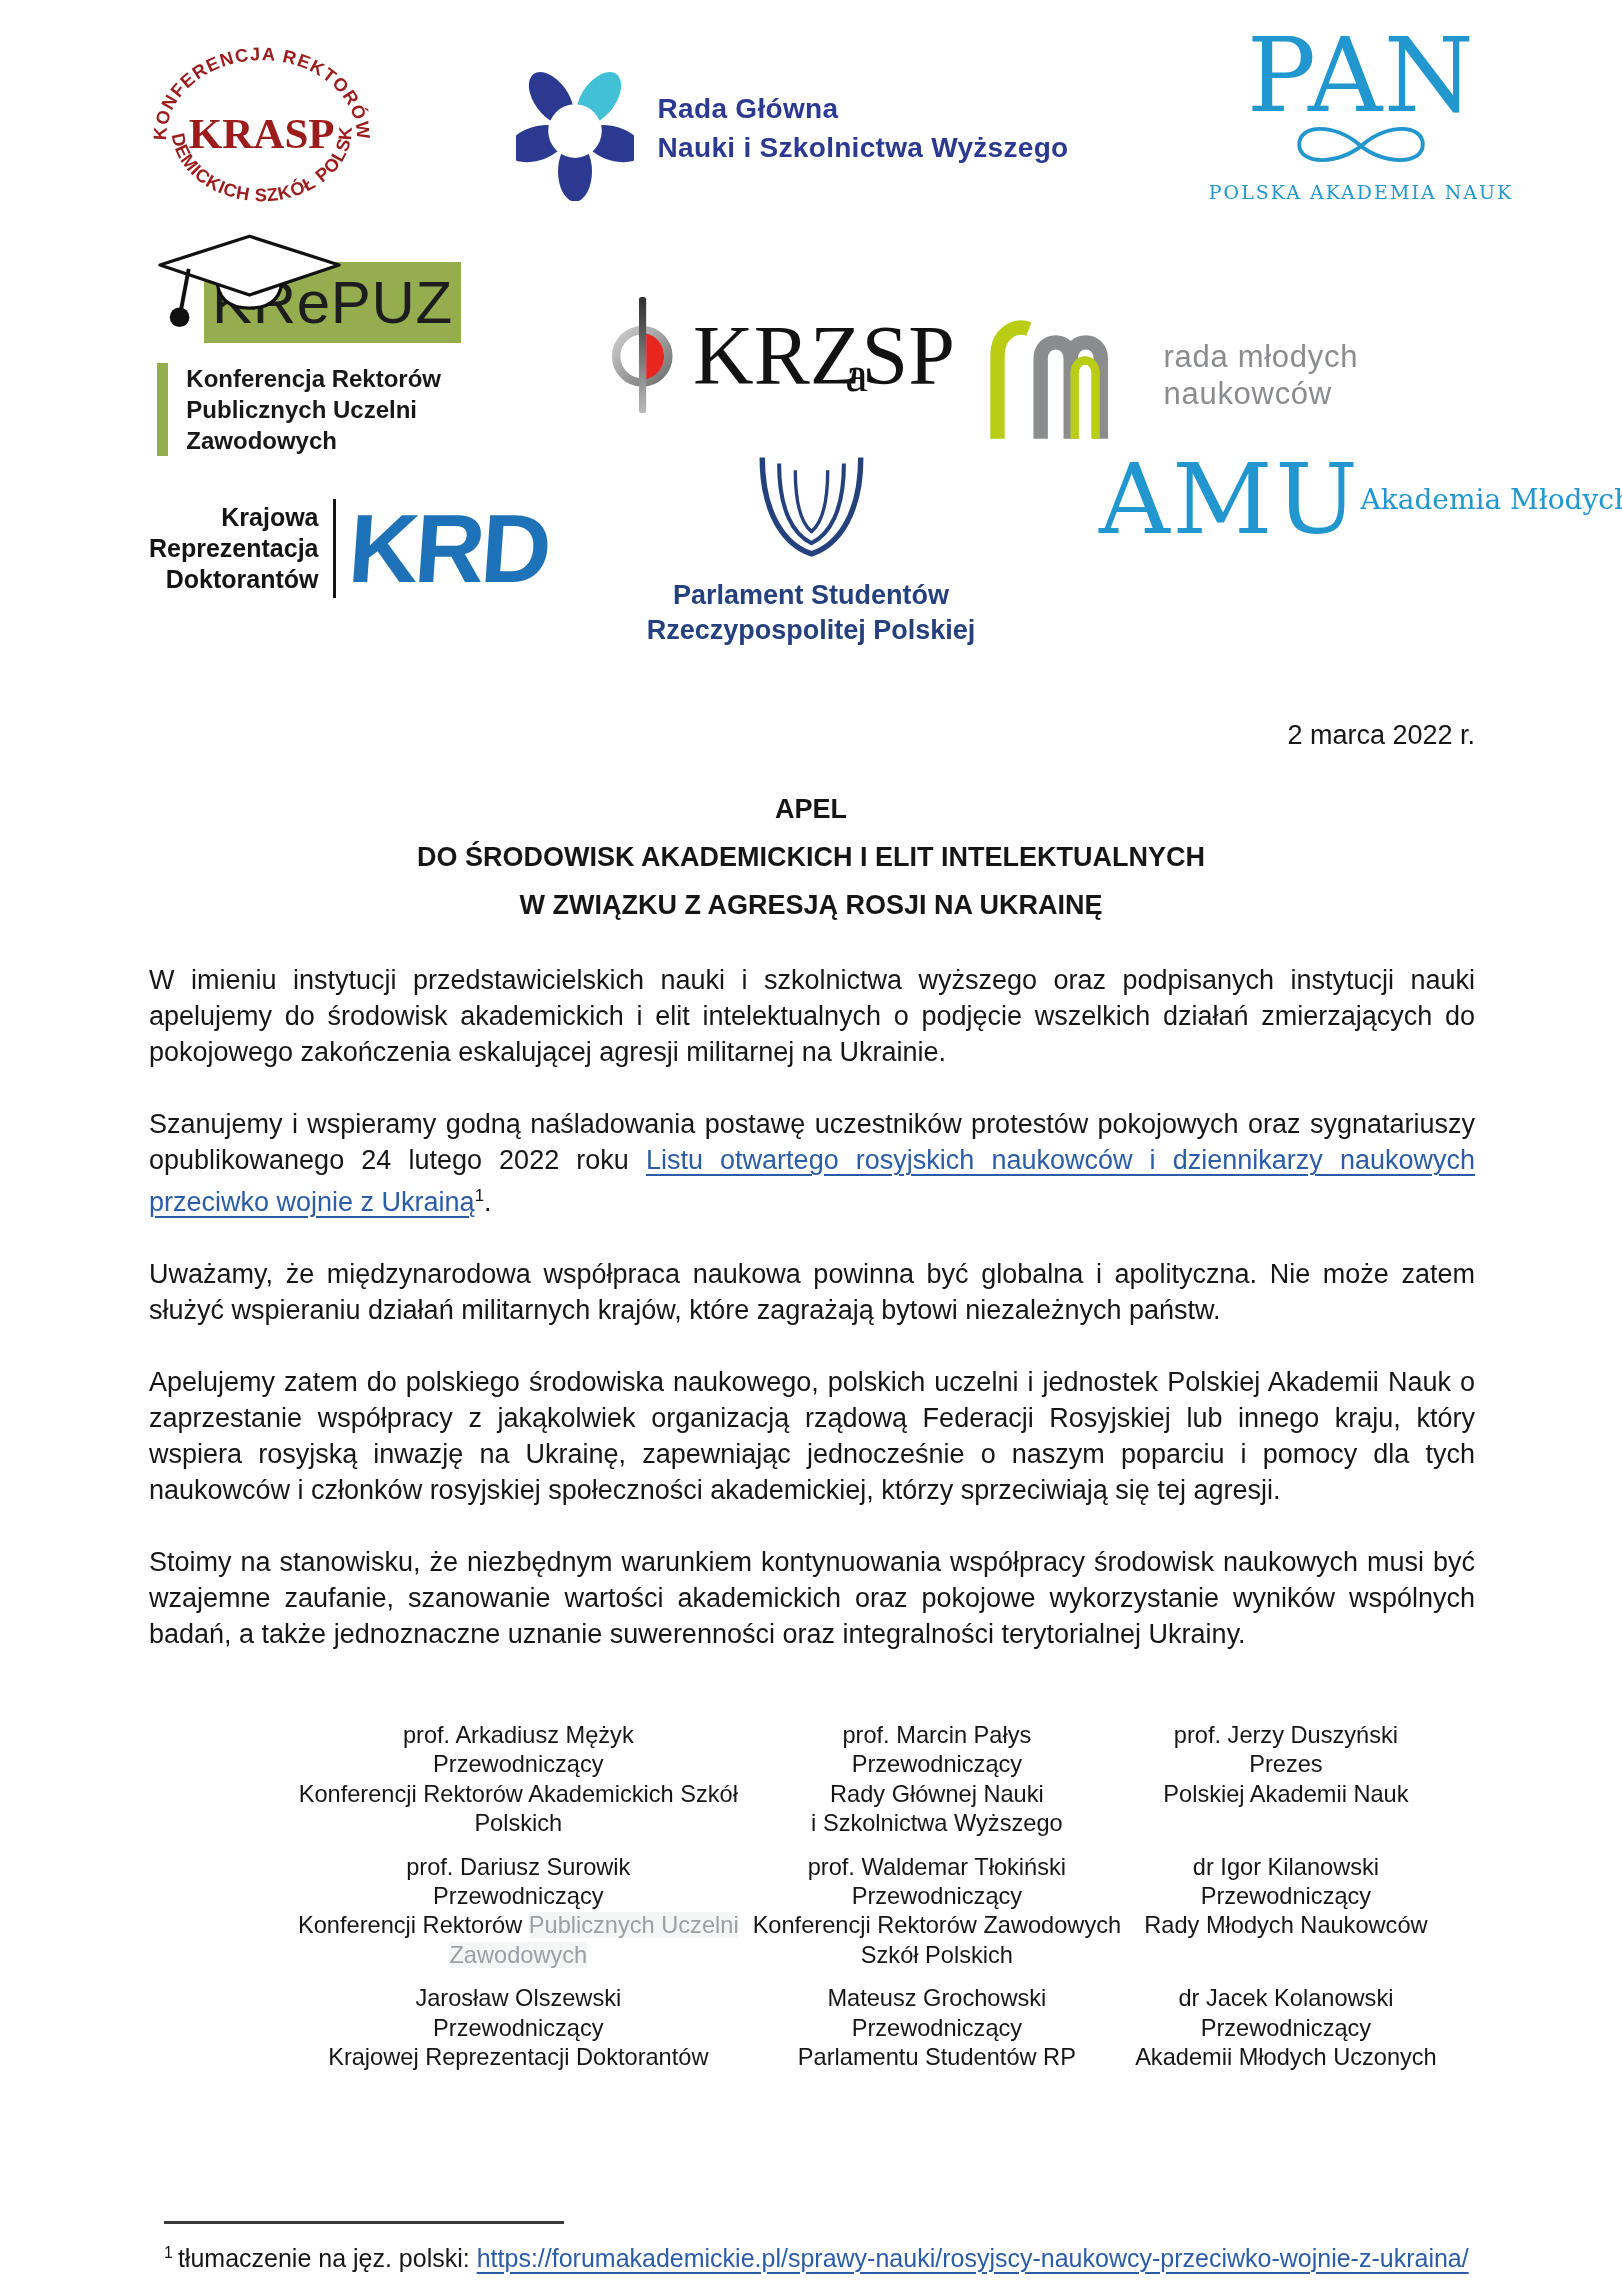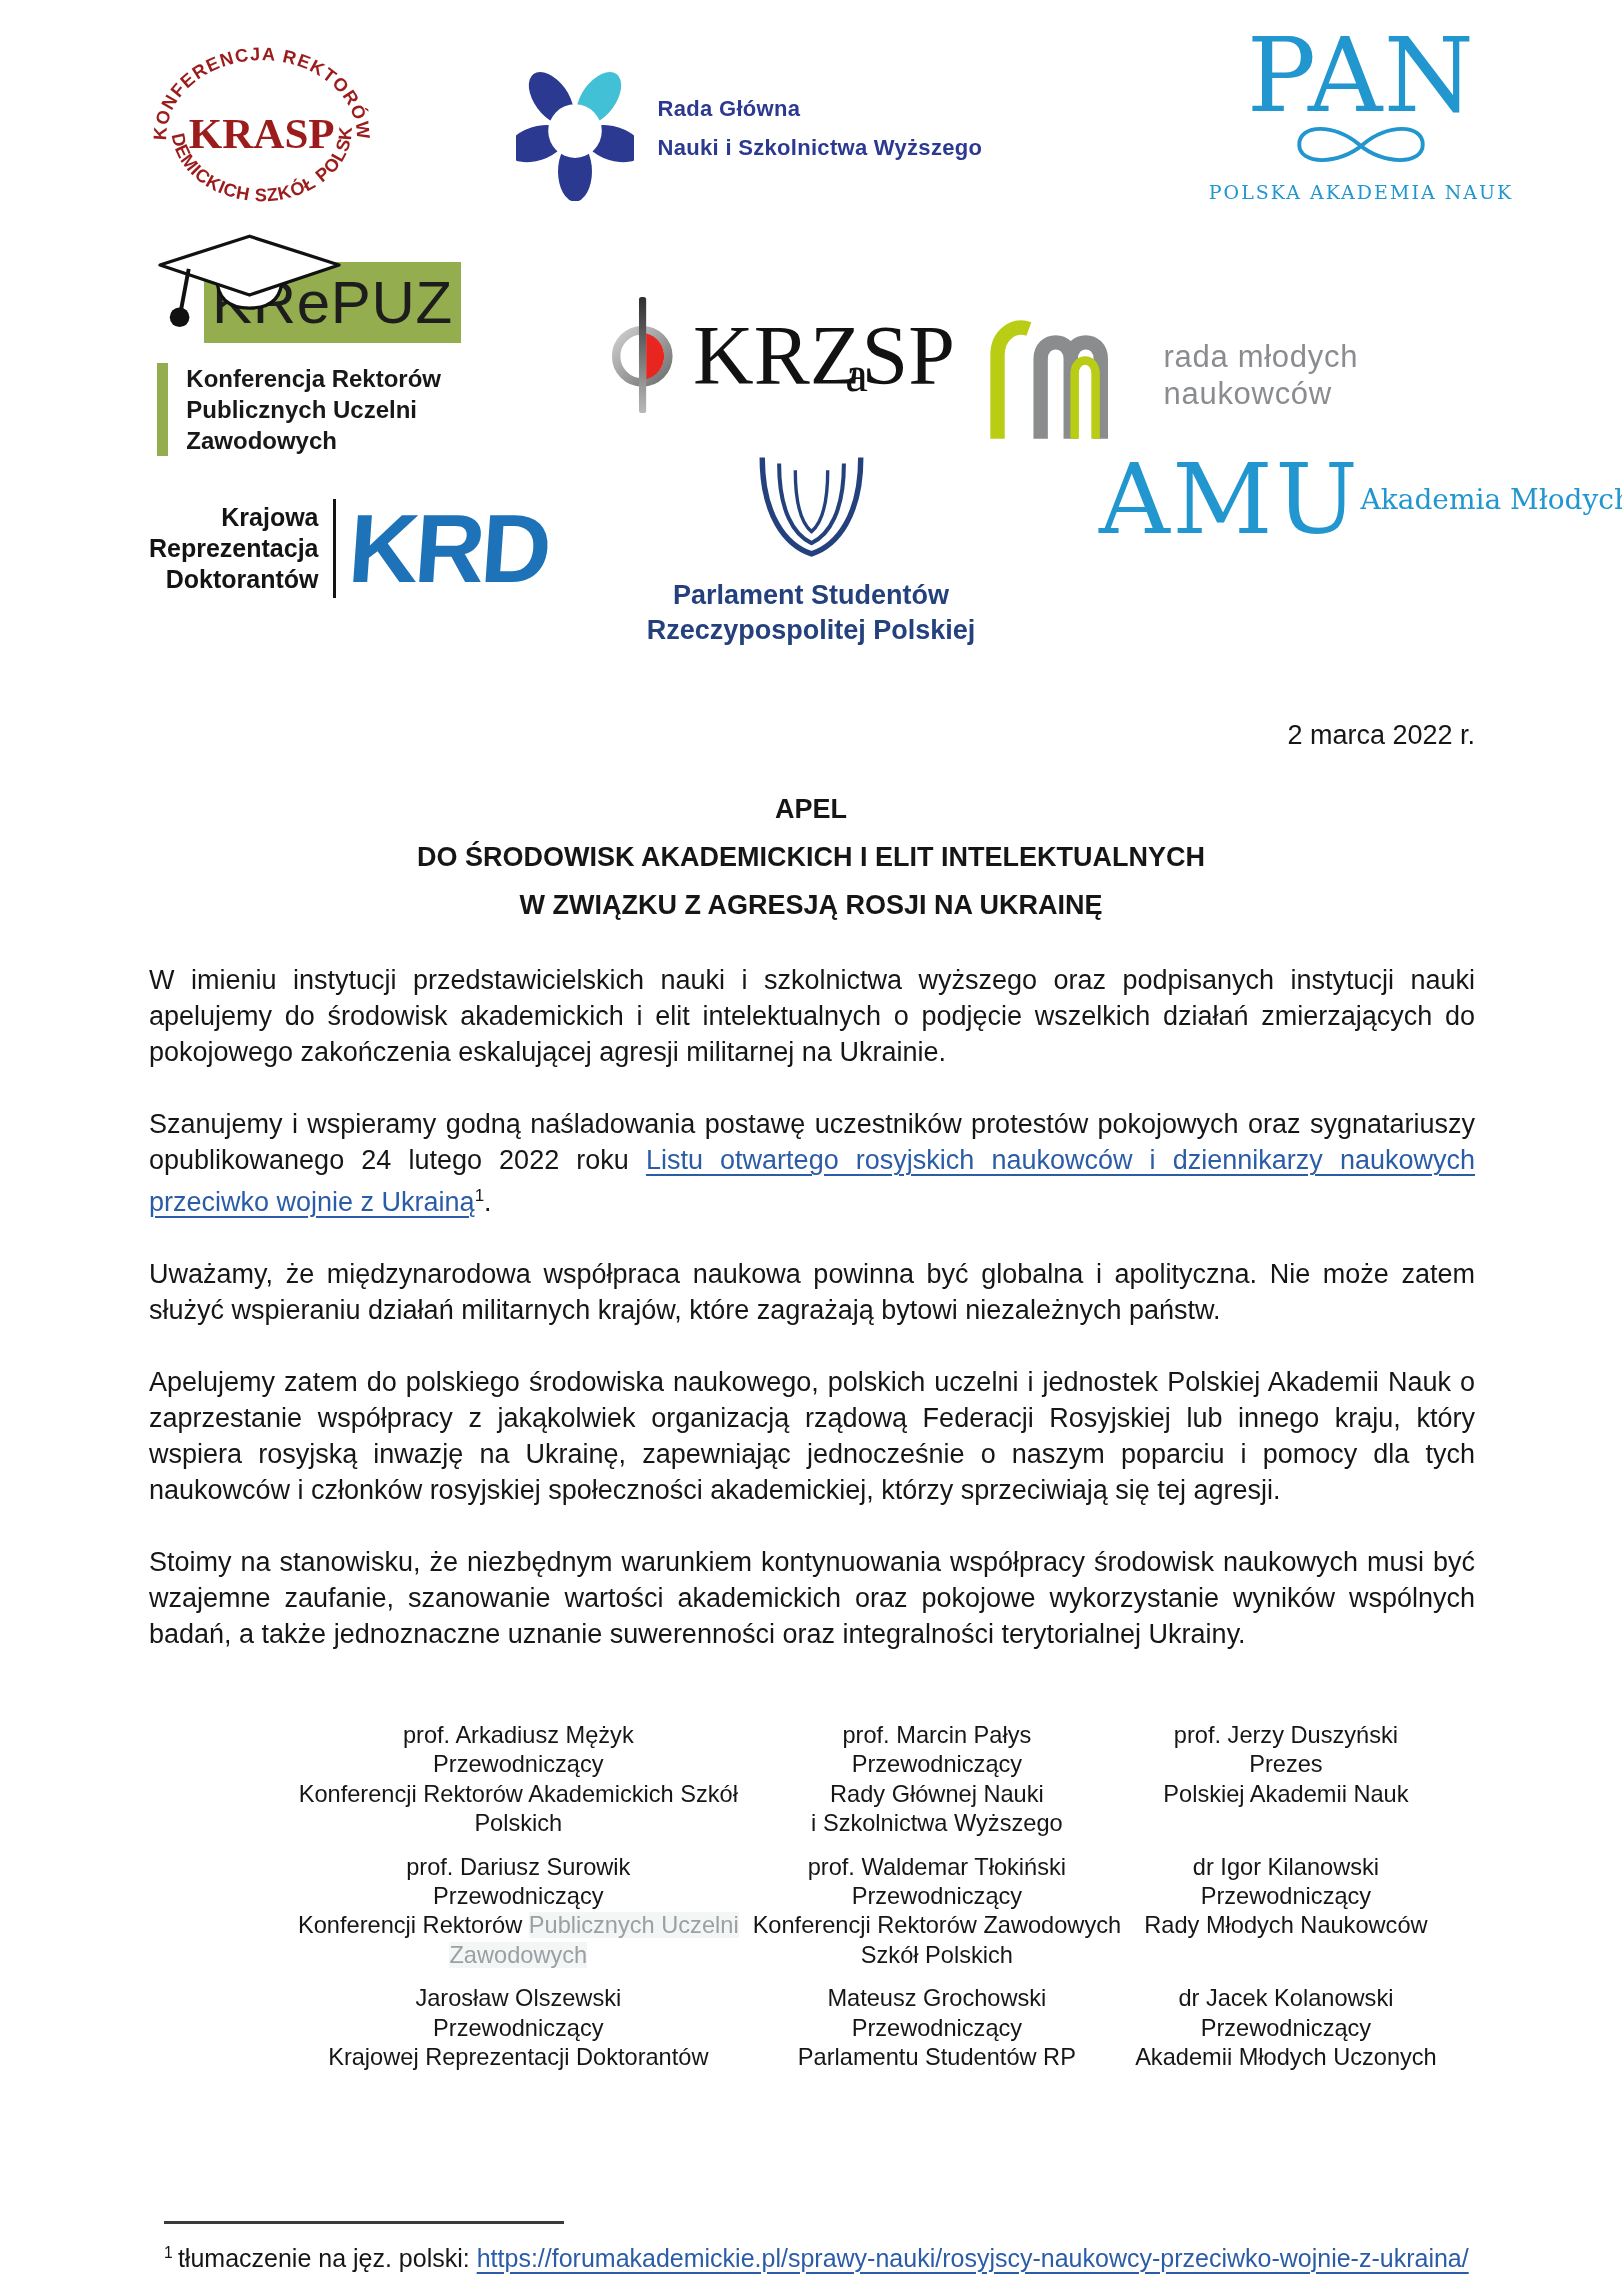--- a/index.html
+++ b/index.html
@@ -5,21 +5,21 @@
   html,body{margin:0;padding:0;background:#ffffff;}
   .page{position:relative;width:1622px;height:2295px;background:#ffffff;overflow:hidden;
         font-family:"Liberation Sans",sans-serif;color:#161616;}
   
   .logos{position:relative;height:703px;}
   .logo{position:absolute;}
   
   .krasp{left:149px;top:38px;width:226px;height:186px;}
   
   .rg{left:516px;top:54px;display:flex;align-items:center;gap:23.6px;}
-  .rg-text{color:#2b3990;font-weight:bold;font-size:22px;line-height:39px;letter-spacing:0.3px;}
+  .rg-text{color:#2b3990;font-weight:bold;font-size:28px;line-height:39px;letter-spacing:0.3px;}
   
   .pan{left:1225px;top:26px;width:272px;display:flex;flex-direction:column;align-items:center;}
   .pan-acronym{font-family:"DejaVu Serif",serif;font-size:103px;line-height:98px;color:#2196cf;letter-spacing:1.3px;}
   .pan-sub{font-family:"DejaVu Serif",serif;font-size:19px;letter-spacing:2px;color:#2196cf;margin-top:3.9px;white-space:nowrap;}
   .pan svg.inf{margin-top:-11.8px;}
   
   .krepuz{left:157px;top:262px;width:308px;}
   .krepuz-band{position:relative;margin-left:47px;width:257px;height:81px;background:#94ad4e;
                display:flex;align-items:center;justify-content:center;}
   .krepuz-band span{font-size:60px;color:#1d1d1d;letter-spacing:0.7px;}

